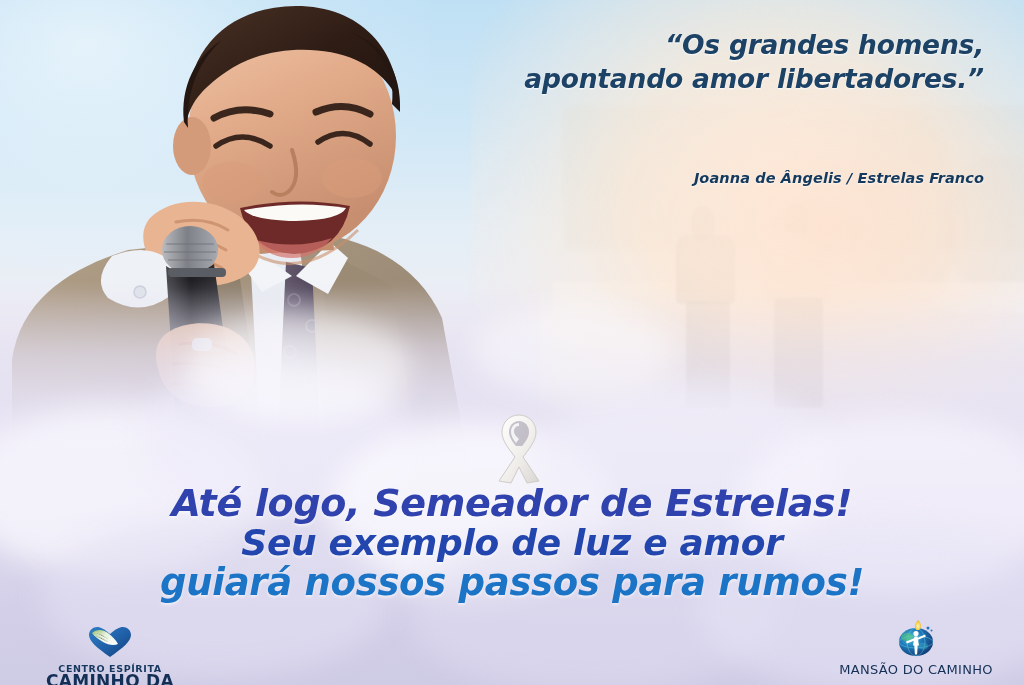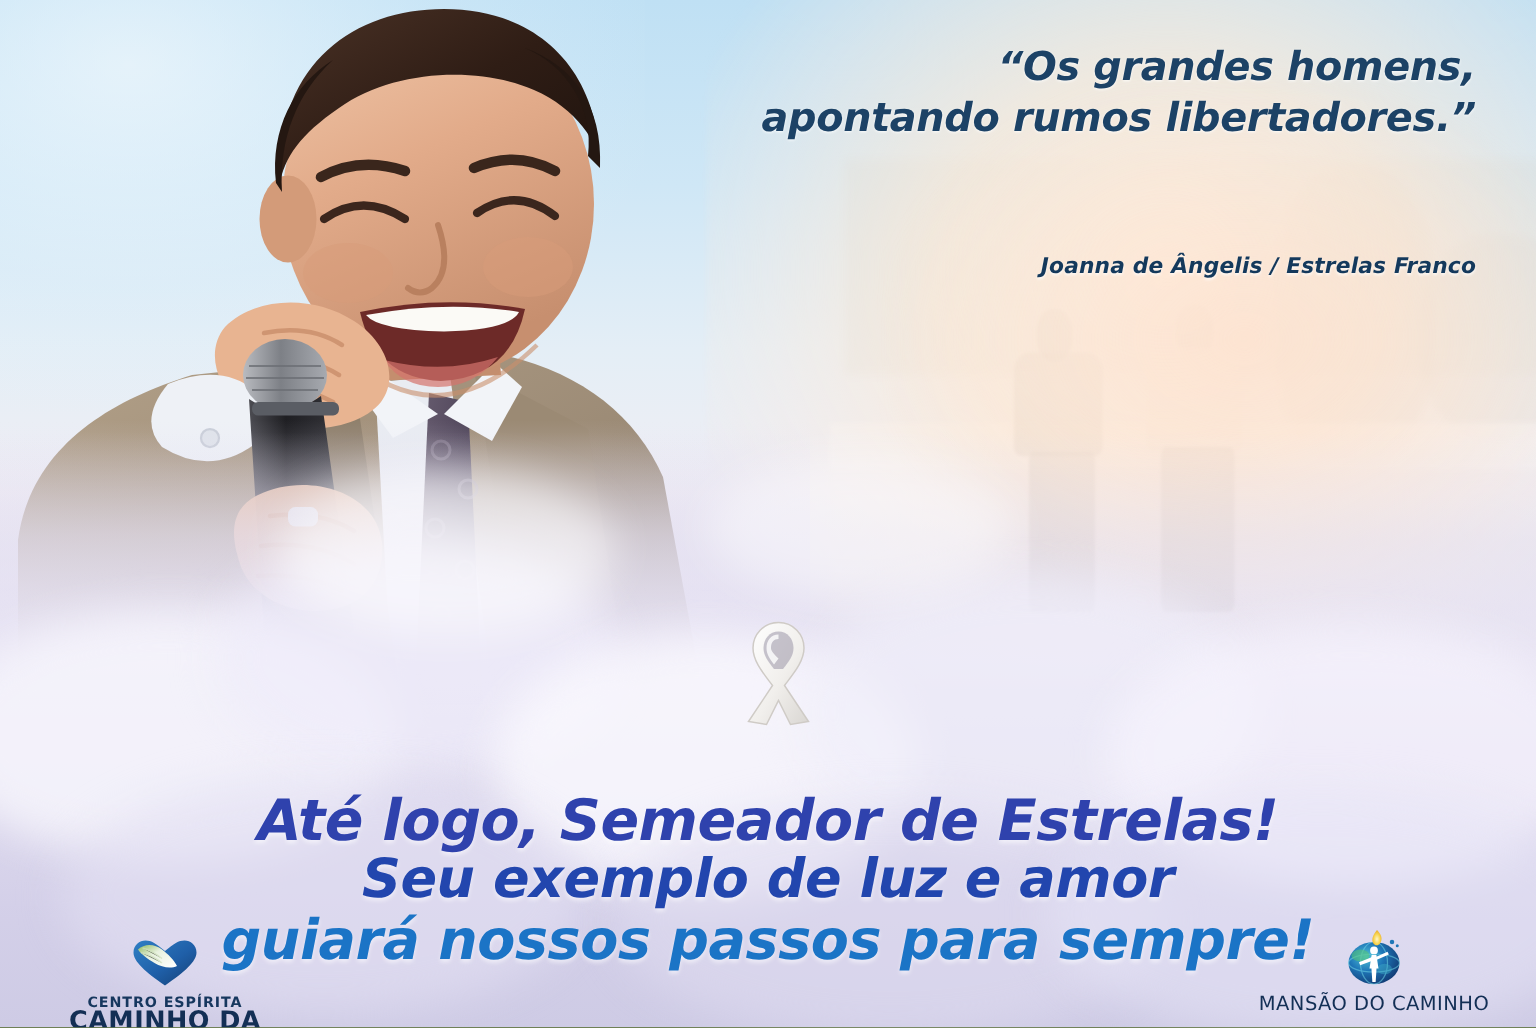--- a/index.html
+++ b/index.html
@@ -5,21 +5,21 @@
 <style>
   html,body{margin:0;padding:0;background:#000;}
   *{box-sizing:border-box;}
 
   #poster{
     position:relative;
     width:1024px;
     height:685px;
     overflow:hidden;
     font-family:"DejaVu Sans","Liberation Sans",sans-serif;
-    background:#bef264;
+    background:#fef9c3;
   }
 
   
   .bg-sky{
     position:absolute; inset:0;
     background:
       linear-gradient(180deg,#bfe0f4 0%, #cfe7f6 18%, #e4eef6 34%, #f0eef4 48%, #e6e2ef 60%, #d9d5e9 72%, #cfcbe4 82%, #c9c6e0 92%, #cdcbe2 100%);
   }
   .bg-warm{
     position:absolute; left:46%; top:-6%; width:60%; height:72%;
@@ -91,21 +91,21 @@
   .ribbon{position:absolute; left:489px; top:409px; width:60px; height:78px;}
 
   
   .headline{
     position:absolute; left:0; right:0; top:483px;
     text-align:center;
     font-style:italic;
     font-weight:bold;
     letter-spacing:-.3px;
   }
-  .hl1{display:block;font-size:38px;line-height:40px;color:#2f42ad;text-shadow:0 2px 3px rgba(255,255,255,.55);margin-top:44px;}
+  .hl1{display:block;font-size:38px;line-height:40px;color:#2f42ad;text-shadow:0 2px 3px rgba(255,255,255,.55);}
   .hl2{display:block;font-size:36px;line-height:39px;color:#2246ae;text-shadow:0 2px 3px rgba(255,255,255,.55);}
   .hl3{display:block;font-size:37px;line-height:41px;color:#1b74c6;text-shadow:0 2px 3px rgba(255,255,255,.55);}
 
   
   .logo-left{position:absolute; left:10px; top:626px; width:200px; text-align:center;}
   .logo-right{position:absolute; right:8px; top:618px; width:200px; text-align:center;}
   .logo-mark{display:block;margin:0 auto;}
   .ll-t1{display:block;font-size:9.5px;font-weight:bold;color:#16375e;letter-spacing:.6px;margin-top:5px;}
   .ll-t2{display:block;font-size:17px;font-weight:bold;color:#132f55;letter-spacing:.3px;line-height:15px;}
   .lr-t1{display:block;font-size:13px;font-weight:normal;color:#132f55;letter-spacing:.3px;margin-top:2px;}
@@ -244,21 +244,21 @@
         <path d="M174,364 q36,-4 62,12"></path>
         <path d="M172,384 q34,-2 56,10"></path>
       </g>
       <rect x="192" y="338" width="20" height="13" rx="5" fill="#e4e7ec" opacity=".9"></rect>
     </svg>
     <div class="p-fade"></div>
   </div>
 
   <div class="quote">
     <span class="ln">“Os grandes homens,</span>
-    <span class="ln">apontando rumos libertadores.”</span>
+    <span class="ln">apontando amor libertadores.”</span>
   </div>
   <div class="attrib">Joanna de Ângelis / Estrelas Franco</div>
 
   <div class="cloudband">
     <div class="puff" style="left:-4%;top:30%;width:30%;height:42%;background:rgba(246,244,252,.85);"></div>
     <div class="puff" style="left:14%;top:18%;width:26%;height:40%;background:rgba(238,235,249,.72);"></div>
     <div class="puff" style="left:32%;top:34%;width:28%;height:44%;background:rgba(250,249,254,.80);"></div>
     <div class="puff" style="left:52%;top:24%;width:30%;height:46%;background:rgba(240,238,250,.70);"></div>
     <div class="puff" style="left:72%;top:32%;width:32%;height:44%;background:rgba(247,245,253,.66);"></div>
     <div class="puff" style="left:4%;top:58%;width:34%;height:40%;background:rgba(226,222,242,.62);"></div>
@@ -281,21 +281,21 @@
         <path d="M30,6 C40,6 47,14 47,23 C47,32 40,40 34,48 L50,72 L38,74 L30,58 L22,74 L10,72 L26,48 C20,40 13,32 13,23 C13,14 20,6 30,6 Z" fill="url(#ribG)" stroke="#cfcbc6" stroke-width="1"></path>
         <path d="M30,12 C24,12 20,17 20,23 C20,28 23,32 27,37 L33,37 C37,32 40,28 40,23 C40,17 36,12 30,12 Z" fill="#9a96a8" opacity=".55"></path>
         <path d="M30,14 C25,14 22,18 22,23 C22,27 24,30 27,34 L30,30 C27,27 25,25 25,23 C25,19 27,17 30,17 Z" fill="#ffffff" opacity=".8"></path>
       </g>
     </svg>
   </div>
 
   <div class="headline">
     <span class="hl1">Até logo, Semeador de Estrelas!</span>
     <span class="hl2">Seu exemplo de luz e amor</span>
-    <span class="hl3">guiará nossos passos para sempre!</span>
+    <span class="hl3">guiará nossos passos para rumos!</span>
   </div>
 
   <div class="logo-left">
     <svg class="logo-mark" width="46" height="32" viewBox="0 0 46 32">
       <defs>
         <linearGradient id="heartG" x1="0" y1="0" x2="1" y2="1">
           <stop offset="0%" stop-color="#2f7fc4"></stop>
           <stop offset="55%" stop-color="#1f5fa8"></stop>
           <stop offset="100%" stop-color="#143f73"></stop>
         </linearGradient>

